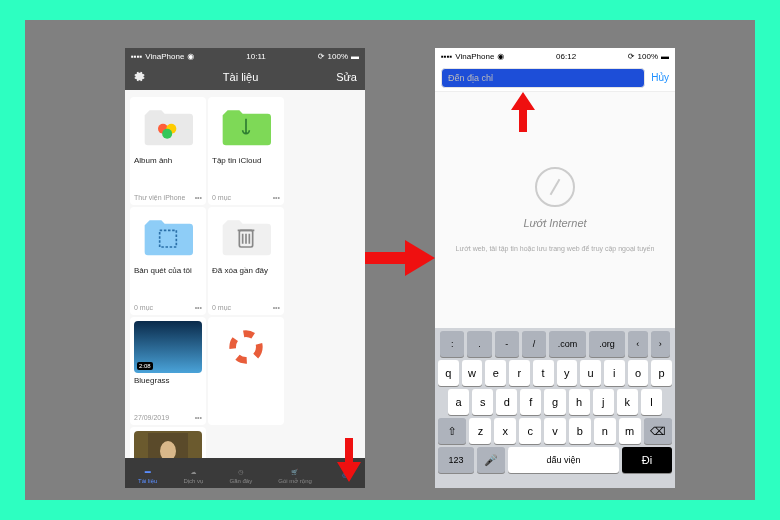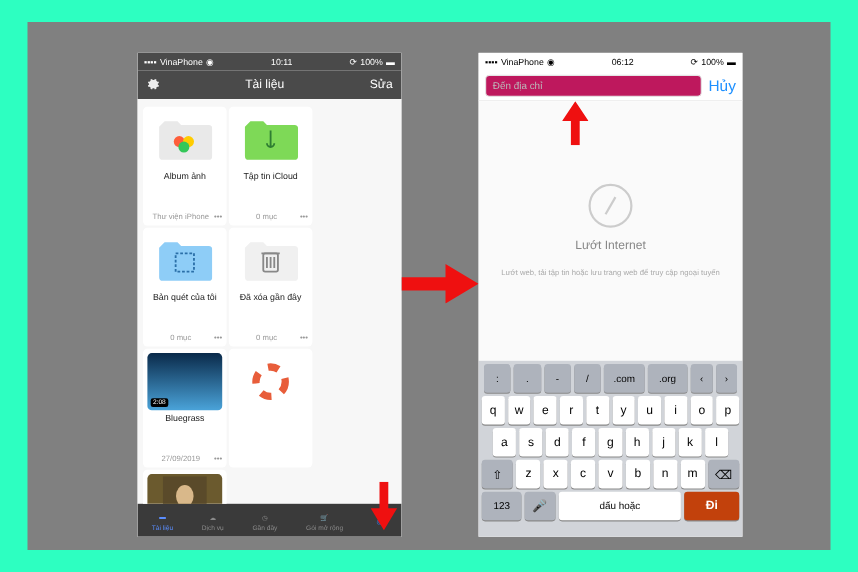--- a/index.html
+++ b/index.html
@@ -7,45 +7,45 @@
   .stage { position: absolute; left: 25px; top: 20px; width: 730px; height: 480px; background: #808080; }
   .phone { position: absolute; width: 240px; background: #fff; overflow: hidden; }
   .phone-left { left: 100px; top: 28px; height: 440px; }
   .phone-right { left: 410px; top: 28px; height: 440px; }
   .statusbar { display: flex; align-items: center; justify-content: space-between; height: 16px; padding: 0 6px; font-size: 8px; background: #fff; color: #000; }
   .statusbar.dark { background: #4a4a4a; color: #fff; }
   .sb-left, .sb-right { display: flex; align-items: center; gap: 3px; }
   .headerbar { display: flex; align-items: center; justify-content: space-between; height: 26px; background: #4a4a4a; color: #fff; padding: 0 8px; font-size: 11px; }
   .headerbar .title { font-weight: 500; }
   .gear-icon { width: 12px; height: 12px; }
-  .grid { padding: 6px 4px; display: flex; flex-wrap: wrap; gap: 0; background: #f7f7f7; height: 368px; overflow: hidden; text-align: center; }
+  .grid { padding: 6px 4px; display: flex; flex-wrap: wrap; gap: 0; background: #f7f7f7; height: 368px; overflow: hidden; }
   .cell { width: 76px; height: 108px; background: #fff; border-radius: 4px; margin: 1px; padding: 4px; display: flex; flex-direction: column; }
   .thumb { width: 68px; height: 52px; display: flex; align-items: center; justify-content: center; border-radius: 4px; }
   .cell-title { font-size: 8px; color: #222; margin-top: 4px; line-height: 1.1; }
   .cell-sub { font-size: 7px; color: #999; margin-top: auto; }
   .more-dots { font-size: 7px; color: #999; float: right; }
   .folder-svg { width: 50px; height: 40px; }
   .tabbar { height: 30px; background: #3a3a3a; display: flex; justify-content: space-around; align-items: center; padding-top: 2px; }
   .tab { display: flex; flex-direction: column; align-items: center; font-size: 6px; color: #8a8a8a; }
   .tab.active { color: #5b8eff; }
   .tab-icon { width: 14px; height: 14px; display: flex; align-items: center; justify-content: center; }
   .red-arrow { position: absolute; color: #ef1010; }
   .addrbar { display: flex; align-items: center; height: 28px; padding: 4px 6px; background: #fff; border-bottom: 1px solid #eee; gap: 6px; }
-  .addr-input { flex: 1; height: 20px; background: #be185d; border: 1px solid #e5e5e5; border-radius: 4px; font-size: 9px; color: #bbb; padding-left: 6px; display: flex; align-items: center; }
-  .cancel { font-size: 14px; color: #1e90ff; }
+  .addr-input { flex: 1; height: 20px; background: #1d4ed8; border: 1px solid #e5e5e5; border-radius: 4px; font-size: 9px; color: #bbb; padding-left: 6px; display: flex; align-items: center; }
+  .cancel { font-size: 10px; color: #1e90ff; }
   .browse-body { height: 236px; display: flex; flex-direction: column; align-items: center; justify-content: center; background: #fafafa; color: #aaa; padding: 0 12px; text-align: center; }
   .compass { width: 40px; height: 40px; border: 2px solid #ccc; border-radius: 50%; margin-bottom: 10px; position: relative; }
   .compass::before { content: ''; position: absolute; left: 50%; top: 50%; width: 2px; height: 18px; background: #ccc; transform: translate(-50%,-50%) rotate(30deg); }
-  .browse-title { font-size: 11px; color: #888; margin-bottom: 16px; }
+  .browse-title { font-size: 11px; color: #888; margin-bottom: 16px; font-style: italic; }
   .browse-sub { font-size: 7px; color: #aaa; line-height: 1.2; }
   .keyboard { background: #d1d4d9; height: 160px; padding: 3px; display: flex; flex-direction: column; gap: 3px; }
   .krow { display: flex; gap: 3px; justify-content: center; }
   .key { background: #fff; border-radius: 3px; box-shadow: 0 1px 0 #888; height: 26px; display: flex; align-items: center; justify-content: center; font-size: 11px; color: #000; flex: 1; }
   .key.dark { background: #aeb3bc; }
-  .key.go { background: #c2410c; color: #fff; font-weight: bold; }
+  .key.go { background: #000000; color: #fff; }
   .row-top .key { font-size: 9px; }
   .row-top { padding: 0 2px; }
   .row2 .key { min-width: 20px; }
 </style>
 </head>
 <body>
 
 <div class="stage">
 
   <div class="phone phone-left">
@@ -240,21 +240,21 @@
         <div class="key">c</div>
         <div class="key">v</div>
         <div class="key">b</div>
         <div class="key">n</div>
         <div class="key">m</div>
         <div class="key dark" style="flex:1.3">⌫</div>
       </div>
       <div class="krow">
         <div class="key dark" style="flex:1.3;font-size:9px">123</div>
         <div class="key dark" style="flex:1">🎤</div>
-        <div class="key" style="flex:4;font-size:9px">dấu hoặc</div>
+        <div class="key" style="flex:4;font-size:9px">dấu viện</div>
         <div class="key go" style="flex:1.8">Đi</div>
       </div>
     </div>
   </div>
 
   <svg class="red-arrow" style="left:340px;top:220px" width="70" height="36" viewBox="0 0 70 36">
     <path fill="#ef1010" d="M0 12h40V0l30 18-30 18V24H0z"></path>
   </svg>
 
   <svg class="red-arrow" style="left:312px;top:418px" width="24" height="44" viewBox="0 0 24 44">

